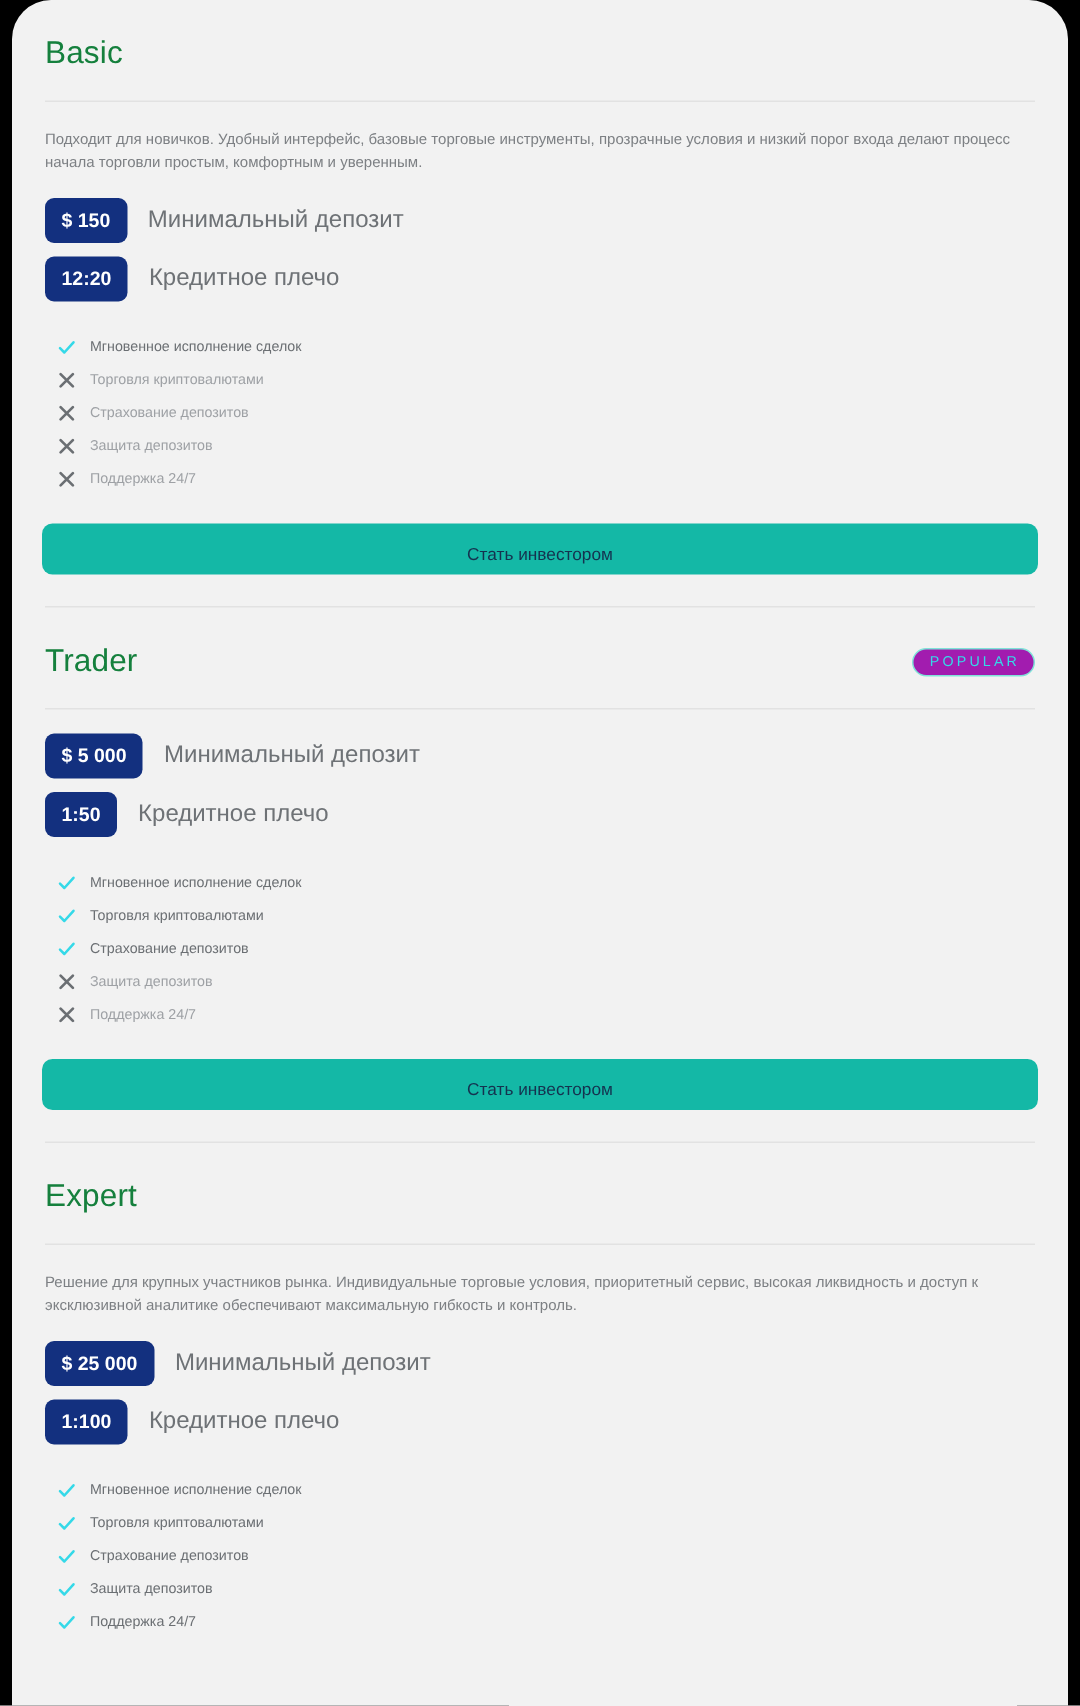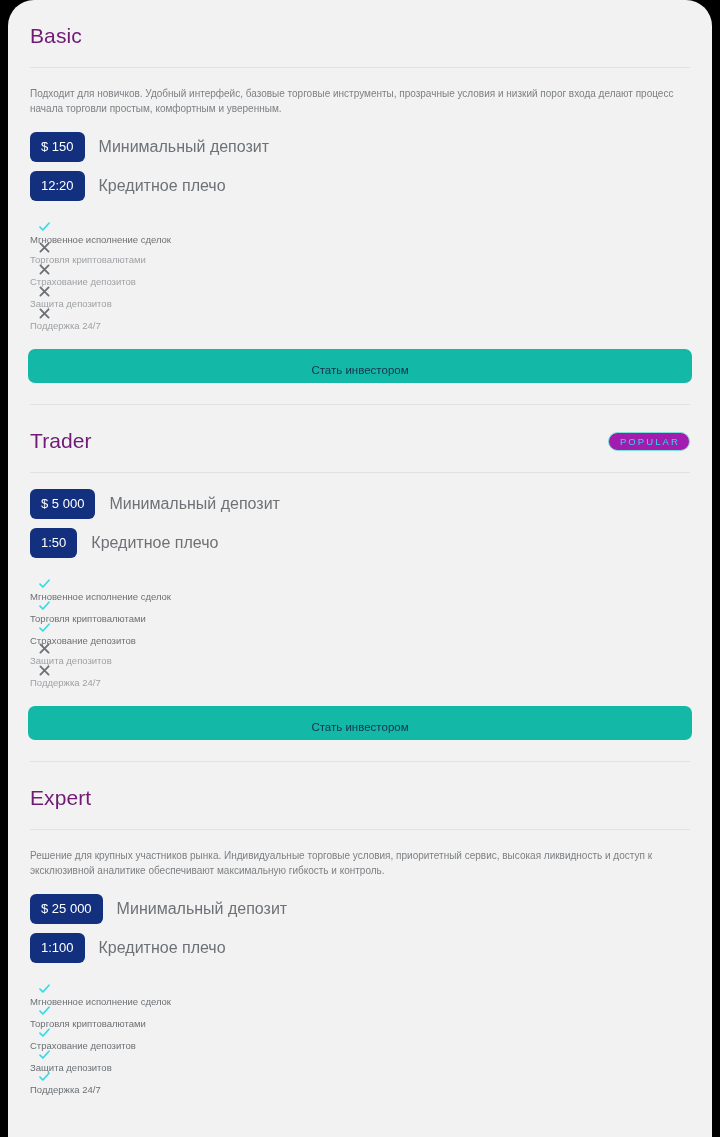--- a/index.html
+++ b/index.html
@@ -46,21 +46,21 @@
     display: flex;
     align-items: center;
     justify-content: space-between;
     min-height: 40px;
     padding: 0 2px;
   }
 
   .plan-title {
     font-size: 21px;
     font-weight: 400;
-    color: #701a75;
+    color: #15803d;
     letter-spacing: 0.1px;
     line-height: 28px;
   }
 
   .badge-popular {
     font-size: 9.5px;
     letter-spacing: 2.1px;
     color: #35d9e8;
     border: 1px solid #7fe3d8;
     border-radius: 999px;
@@ -92,21 +92,21 @@
   .spec-row {
     display: flex;
     align-items: center;
     margin-bottom: 9px;
   }
 
   .spec-pill {
     background: #13307f;
     color: #ffffff;
     font-size: 13px;
-    font-weight: 400;
+    font-weight: 700;
     border-radius: 6px;
     padding: 7px 11px;
     line-height: 16px;
     white-space: nowrap;
     text-align: center;
   }
 
   .spec-label {
     font-size: 16px;
     color: #6e7276;
@@ -114,23 +114,22 @@
     line-height: 16px;
   }
 
   
   .features {
     padding: 10px 2px 0 2px;
   }
 
   .feature {
     display: flex;
-    align-items: flex-start;
+    align-items: center;
     height: 22px;
-    flex-direction: column;
   }
 
   .feature-icon {
     width: 16px;
     min-width: 16px;
     display: flex;
     align-items: center;
     justify-content: center;
     margin-left: 6px;
     margin-right: 8px;

